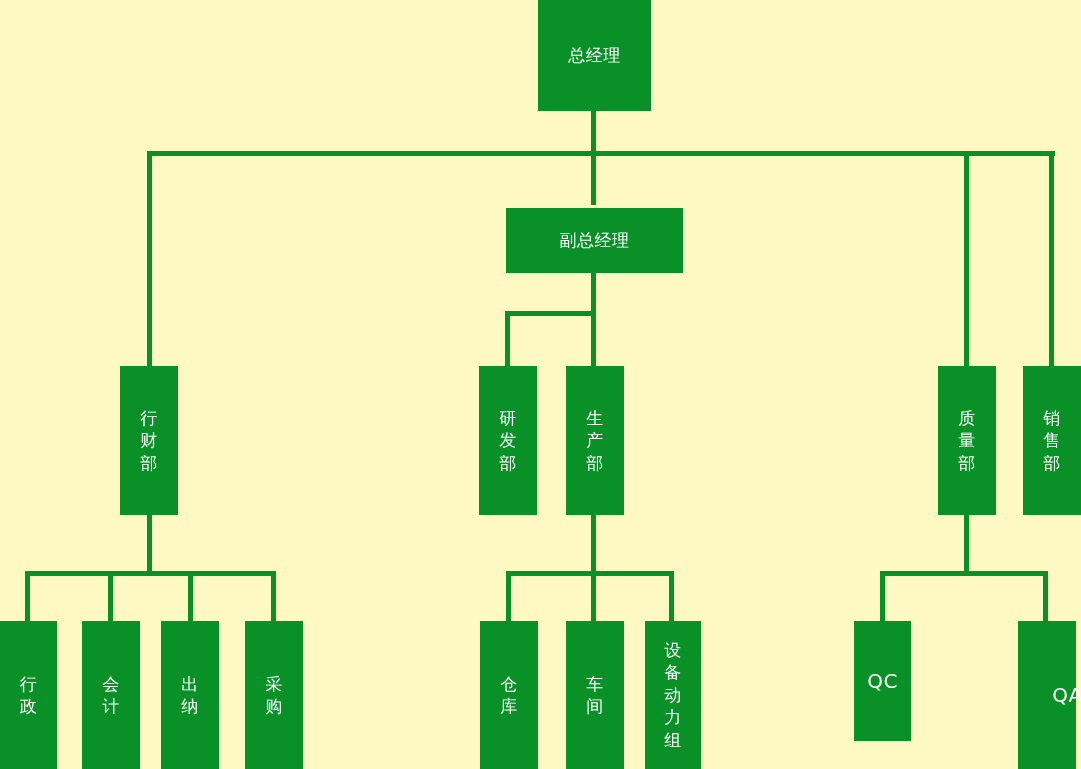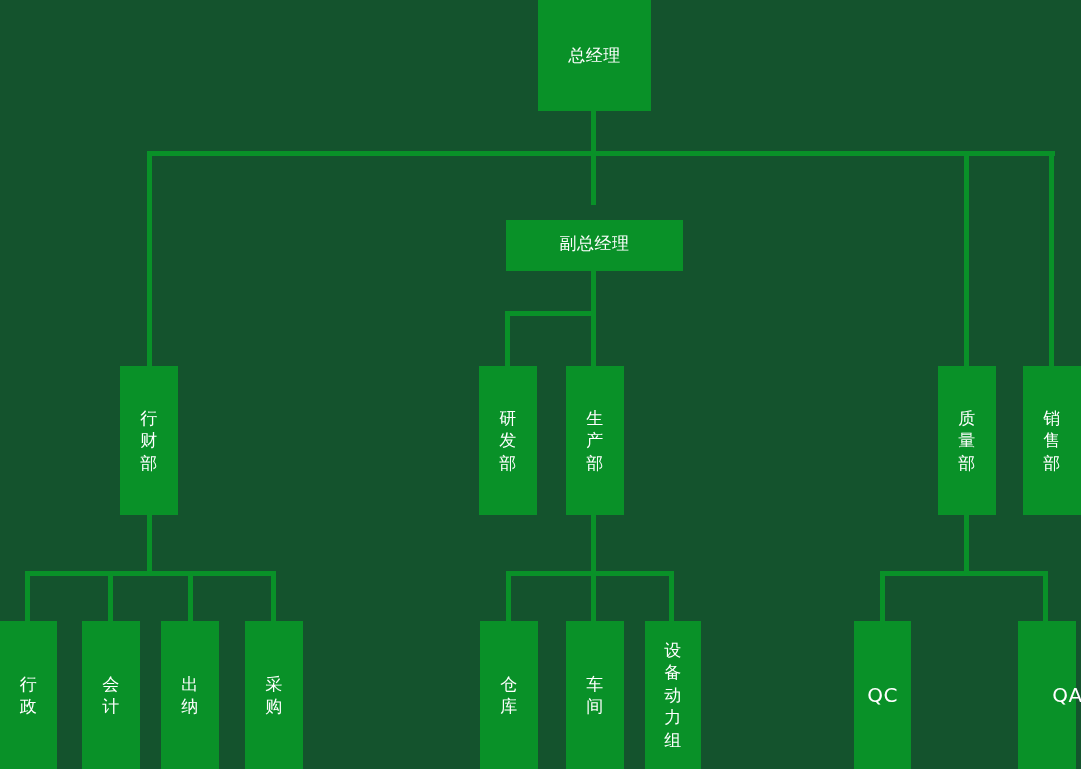--- a/index.html
+++ b/index.html
@@ -4,21 +4,21 @@
 <style>
   html, body {
     margin: 0;
     padding: 0;
     background: #ffffff;
   }
   #chart-root {
     position: relative;
     width: 1081px;
     height: 769px;
-    background: #14532d;
+    background: #fef9c3;
     font-family: "DejaVu Sans", "Liberation Sans", sans-serif;
     overflow: hidden;
   }
   .node {
     position: absolute;
     background: #099128;
     color: #ffffff;
     display: flex;
     align-items: center;
     justify-content: center;
@@ -89,21 +89,21 @@
 
   <div class="conn" style="left:964px; top:514px; width:5px; height:58px;"></div>
   <div class="conn" style="left:880px; top:571px; width:168px; height:5px;"></div>
   <div class="conn" style="left:880px; top:571px; width:5px; height:51px;"></div>
   <div class="conn" style="left:1043px; top:571px; width:5px; height:51px;"></div>
 
   <div class="node horizontal" style="left:538px; top:0px; width:113px; height:111px;">
     <span class="node-label">总经理</span>
   </div>
 
-  <div class="node horizontal" style="left:506px; top:220px; width:177px; height:51px;font-family:Liberation Mono, monospace;">
+  <div class="node horizontal" style="left:506px; top:208px; width:177px; height:65px;">
     <span class="node-label">副总经理</span>
   </div>
 
   <div class="node vertical" style="left:120px; top:366px; width:58px; height:149px;">
     <span class="node-label">行
 财
 部</span>
   </div>
 
   <div class="node vertical" style="left:479px; top:366px; width:58px; height:149px;">
@@ -161,21 +161,21 @@
   </div>
 
   <div class="node vertical" style="left:645px; top:621px; width:56px; height:148px;">
     <span class="node-label">设
 备
 动
 力
 组</span>
   </div>
 
-  <div class="node latin" style="left:854px; top:621px; width:57px; height:148px;">
+  <div class="node latin" style="left:854px; top:621px; width:57px; height:120px;">
     <span class="node-label">QC</span>
   </div>
 
   <div class="node latin" style="left:1018px; top:621px; width:58px; height:148px;padding-left:41px;">
     <span class="node-label">QA</span>
   </div>
 
 </div>
 
 </body></html>

